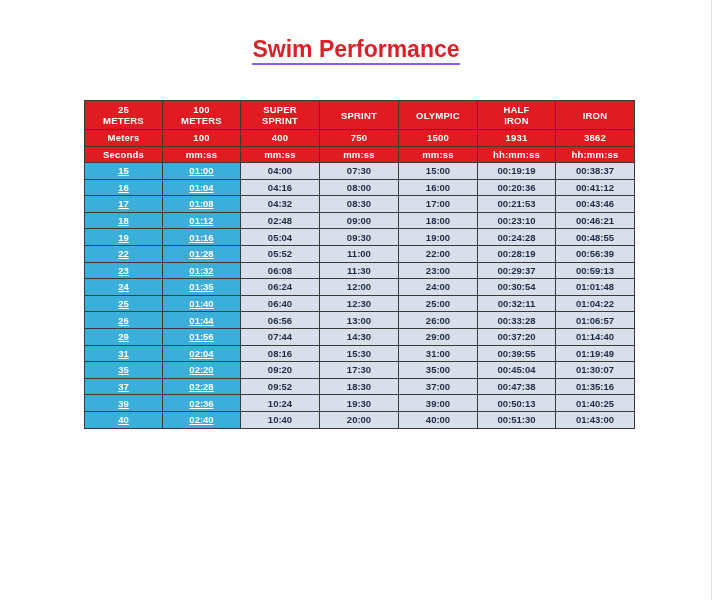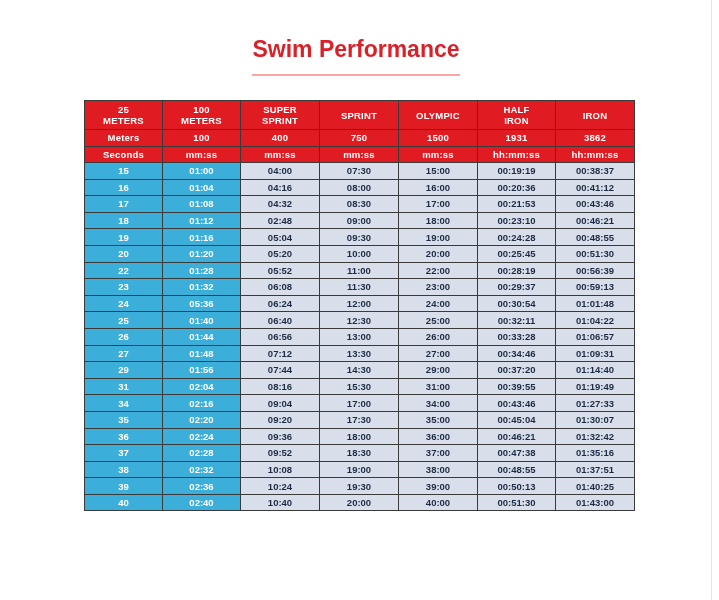--- a/index.html
+++ b/index.html
@@ -35,22 +35,22 @@
     position: absolute;
     left: 0; top: 36px;
     width: 712px;
     text-align: center;
     font-size: 23px;
     font-weight: bold;
     color: #D82128;
     letter-spacing: 0px;
   }
   #title span {
-    border-bottom: 2px solid #fca5a5;
-    padding-bottom: 12px;
+    border-bottom: 2px solid #8b5cf6;
+    padding-bottom: 1px;
   }
 
   #swim-table {
     position: absolute;
     left: 84px;
     top: 100px;
     width: 550px;
     border-collapse: collapse;
     table-layout: fixed;
   }
@@ -91,21 +91,21 @@
     font-size: 9.5px;
   }
   .c-blue {
     background: #3BAED9;
     color: #ffffff;
   }
   .c-data {
     background: #D8DEEA;
     color: #1D2B44;
   }
-  .drow td.c-blue { border-color: #2a6f8c; }
+  .drow td.c-blue { border-color: #2a6f8c; text-decoration: underline; }
   .drow td.c-data { border-color: #6b7386; }
 
   
   col.w1 { width: 78px; }
   col.w2 { width: 78px; }
   col.w3 { width: 79px; }
   col.w4 { width: 79px; }
   col.w5 { width: 79px; }
   col.w6 { width: 78px; }
   col.w7 { width: 79px; }
@@ -214,49 +214,40 @@
         <tr class="drow">
           <td class="c-blue">19</td>
           <td class="c-blue">01:16</td>
           <td class="c-data">05:04</td>
           <td class="c-data">09:30</td>
           <td class="c-data">19:00</td>
           <td class="c-data">00:24:28</td>
           <td class="c-data">00:48:55</td>
         </tr>
         <tr class="drow">
-          <td class="c-blue">20</td>
-          <td class="c-blue">01:20</td>
-          <td class="c-data">05:20</td>
-          <td class="c-data">10:00</td>
-          <td class="c-data">20:00</td>
-          <td class="c-data">00:25:45</td>
-          <td class="c-data">00:51:30</td>
-        </tr>
-        <tr class="drow">
           <td class="c-blue">22</td>
           <td class="c-blue">01:28</td>
           <td class="c-data">05:52</td>
           <td class="c-data">11:00</td>
           <td class="c-data">22:00</td>
           <td class="c-data">00:28:19</td>
           <td class="c-data">00:56:39</td>
         </tr>
         <tr class="drow">
           <td class="c-blue">23</td>
           <td class="c-blue">01:32</td>
           <td class="c-data">06:08</td>
           <td class="c-data">11:30</td>
           <td class="c-data">23:00</td>
           <td class="c-data">00:29:37</td>
           <td class="c-data">00:59:13</td>
         </tr>
         <tr class="drow">
           <td class="c-blue">24</td>
-          <td class="c-blue">05:36</td>
+          <td class="c-blue">01:35</td>
           <td class="c-data">06:24</td>
           <td class="c-data">12:00</td>
           <td class="c-data">24:00</td>
           <td class="c-data">00:30:54</td>
           <td class="c-data">01:01:48</td>
         </tr>
         <tr class="drow">
           <td class="c-blue">25</td>
           <td class="c-blue">01:40</td>
           <td class="c-data">06:40</td>
@@ -268,92 +259,56 @@
         <tr class="drow">
           <td class="c-blue">26</td>
           <td class="c-blue">01:44</td>
           <td class="c-data">06:56</td>
           <td class="c-data">13:00</td>
           <td class="c-data">26:00</td>
           <td class="c-data">00:33:28</td>
           <td class="c-data">01:06:57</td>
         </tr>
         <tr class="drow">
-          <td class="c-blue">27</td>
-          <td class="c-blue">01:48</td>
-          <td class="c-data">07:12</td>
-          <td class="c-data">13:30</td>
-          <td class="c-data">27:00</td>
-          <td class="c-data">00:34:46</td>
-          <td class="c-data">01:09:31</td>
-        </tr>
-        <tr class="drow">
           <td class="c-blue">29</td>
           <td class="c-blue">01:56</td>
           <td class="c-data">07:44</td>
           <td class="c-data">14:30</td>
           <td class="c-data">29:00</td>
           <td class="c-data">00:37:20</td>
           <td class="c-data">01:14:40</td>
         </tr>
         <tr class="drow">
           <td class="c-blue">31</td>
           <td class="c-blue">02:04</td>
           <td class="c-data">08:16</td>
           <td class="c-data">15:30</td>
           <td class="c-data">31:00</td>
           <td class="c-data">00:39:55</td>
           <td class="c-data">01:19:49</td>
         </tr>
         <tr class="drow">
-          <td class="c-blue">34</td>
-          <td class="c-blue">02:16</td>
-          <td class="c-data">09:04</td>
-          <td class="c-data">17:00</td>
-          <td class="c-data">34:00</td>
-          <td class="c-data">00:43:46</td>
-          <td class="c-data">01:27:33</td>
-        </tr>
-        <tr class="drow">
           <td class="c-blue">35</td>
           <td class="c-blue">02:20</td>
           <td class="c-data">09:20</td>
           <td class="c-data">17:30</td>
           <td class="c-data">35:00</td>
           <td class="c-data">00:45:04</td>
           <td class="c-data">01:30:07</td>
         </tr>
         <tr class="drow">
-          <td class="c-blue">36</td>
-          <td class="c-blue">02:24</td>
-          <td class="c-data">09:36</td>
-          <td class="c-data">18:00</td>
-          <td class="c-data">36:00</td>
-          <td class="c-data">00:46:21</td>
-          <td class="c-data">01:32:42</td>
-        </tr>
-        <tr class="drow">
           <td class="c-blue">37</td>
           <td class="c-blue">02:28</td>
           <td class="c-data">09:52</td>
           <td class="c-data">18:30</td>
           <td class="c-data">37:00</td>
           <td class="c-data">00:47:38</td>
           <td class="c-data">01:35:16</td>
         </tr>
         <tr class="drow">
-          <td class="c-blue">38</td>
-          <td class="c-blue">02:32</td>
-          <td class="c-data">10:08</td>
-          <td class="c-data">19:00</td>
-          <td class="c-data">38:00</td>
-          <td class="c-data">00:48:55</td>
-          <td class="c-data">01:37:51</td>
-        </tr>
-        <tr class="drow">
           <td class="c-blue">39</td>
           <td class="c-blue">02:36</td>
           <td class="c-data">10:24</td>
           <td class="c-data">19:30</td>
           <td class="c-data">39:00</td>
           <td class="c-data">00:50:13</td>
           <td class="c-data">01:40:25</td>
         </tr>
         <tr class="drow">
           <td class="c-blue">40</td>

